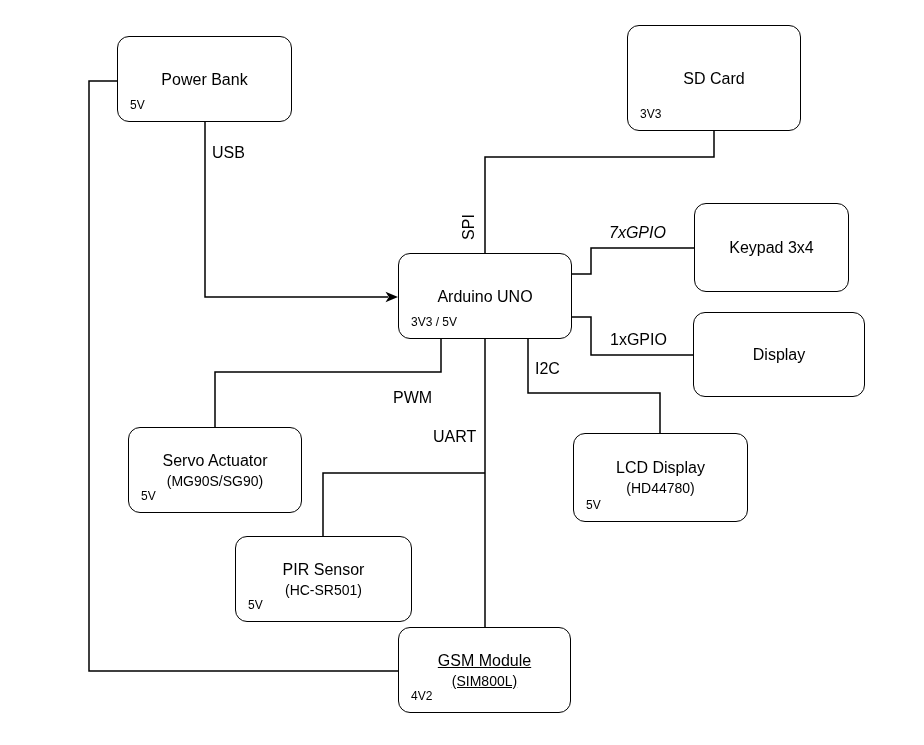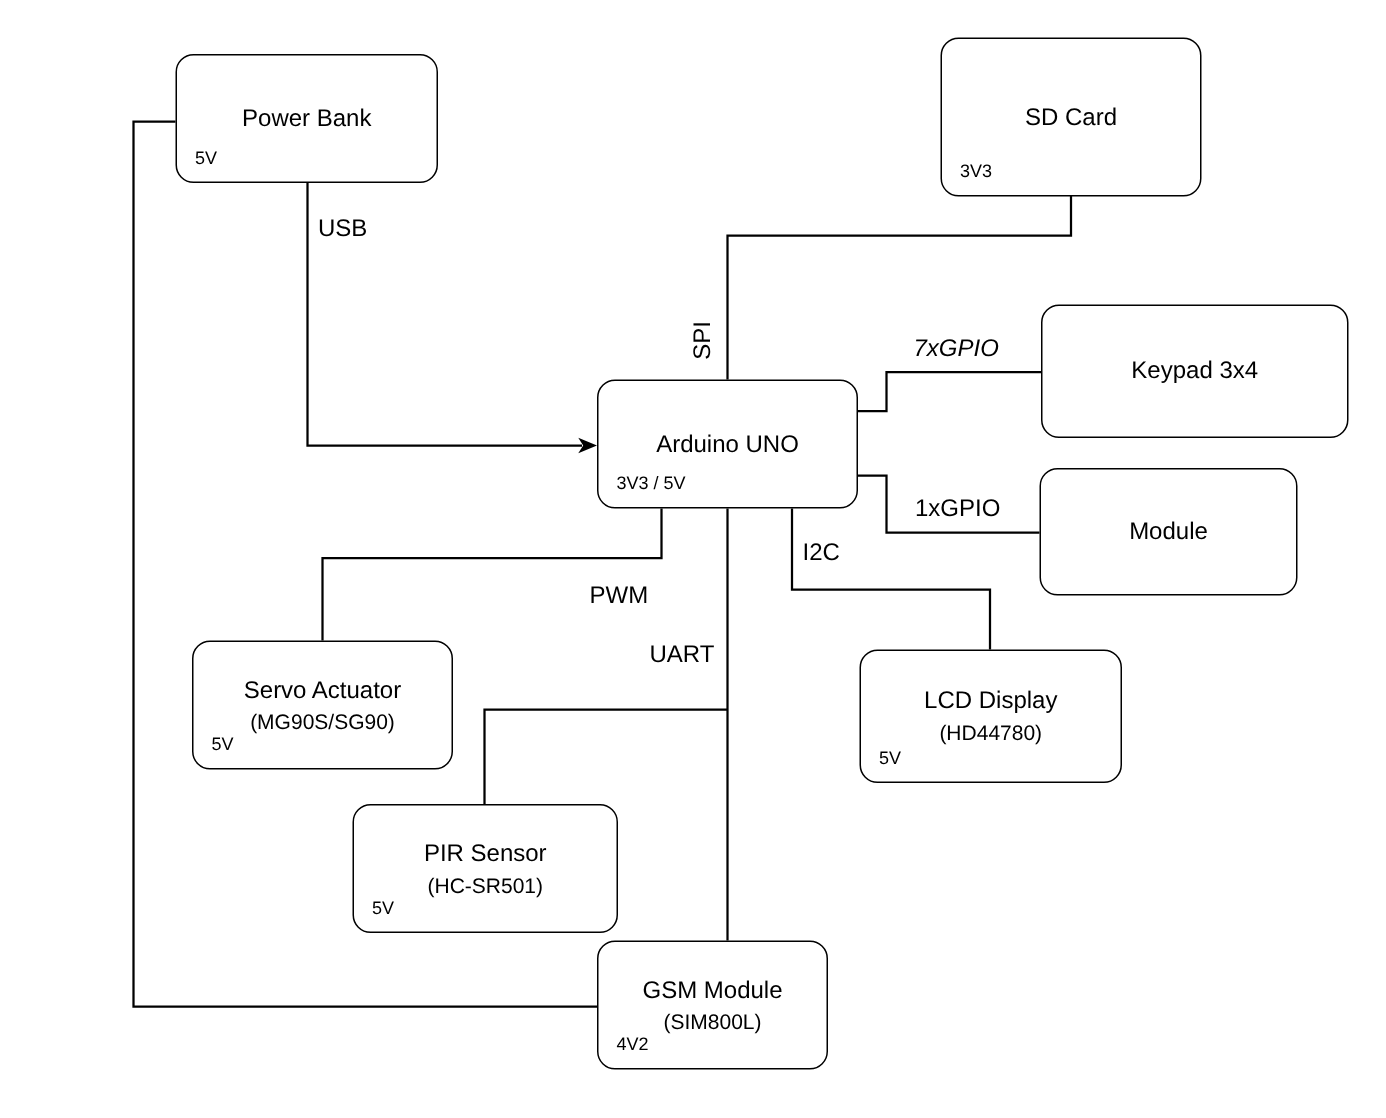--- a/index.html
+++ b/index.html
@@ -107,47 +107,47 @@
   <div class="node" style="left:627px; top:25px; width:174px; height:106px;">
     <div class="title">SD Card</div>
     <div class="volt">3V3</div>
   </div>
 
   <div class="node" style="left:398px; top:253px; width:174px; height:86px;">
     <div class="title">Arduino UNO</div>
     <div class="volt">3V3 / 5V</div>
   </div>
 
-  <div class="node" style="left:694px; top:203px; width:205px; height:89px;">
+  <div class="node" style="left:694px; top:203px; width:155px; height:89px;">
     <div class="title">Keypad 3x4</div>
   </div>
 
   <div class="node" style="left:693px; top:312px; width:172px; height:85px;">
-    <div class="title">Module</div>
+    <div class="title">Display</div>
   </div>
 
   <div class="node" style="left:128px; top:427px; width:174px; height:86px;">
     <div class="title">Servo Actuator</div>
     <div class="subtitle">(MG90S/SG90)</div>
     <div class="volt">5V</div>
   </div>
 
   <div class="node" style="left:573px; top:433px; width:175px; height:89px;text-align:center;">
     <div class="title">LCD Display</div>
     <div class="subtitle">(HD44780)</div>
     <div class="volt">5V</div>
   </div>
 
   <div class="node" style="left:235px; top:536px; width:177px; height:86px;">
     <div class="title">PIR Sensor</div>
     <div class="subtitle">(HC-SR501)</div>
     <div class="volt">5V</div>
   </div>
 
-  <div class="node" style="left:398px; top:627px; width:154px; height:86px;">
+  <div class="node" style="left:398px; top:627px; width:173px; height:86px;text-decoration:underline;">
     <div class="title">GSM Module</div>
     <div class="subtitle">(SIM800L)</div>
     <div class="volt">4V2</div>
   </div>
 
   <div class="elabel" style="left:212px; top:144px;">USB</div>
   <div class="elabel rot" style="left:469px; top:227px;">SPI</div>
   <div class="elabel" style="left:609px; top:224px;font-style:italic;">7xGPIO</div>
   <div class="elabel" style="left:610px; top:331px;">1xGPIO</div>
   <div class="elabel" style="left:393px; top:345px;margin-top:44px;">PWM</div>

